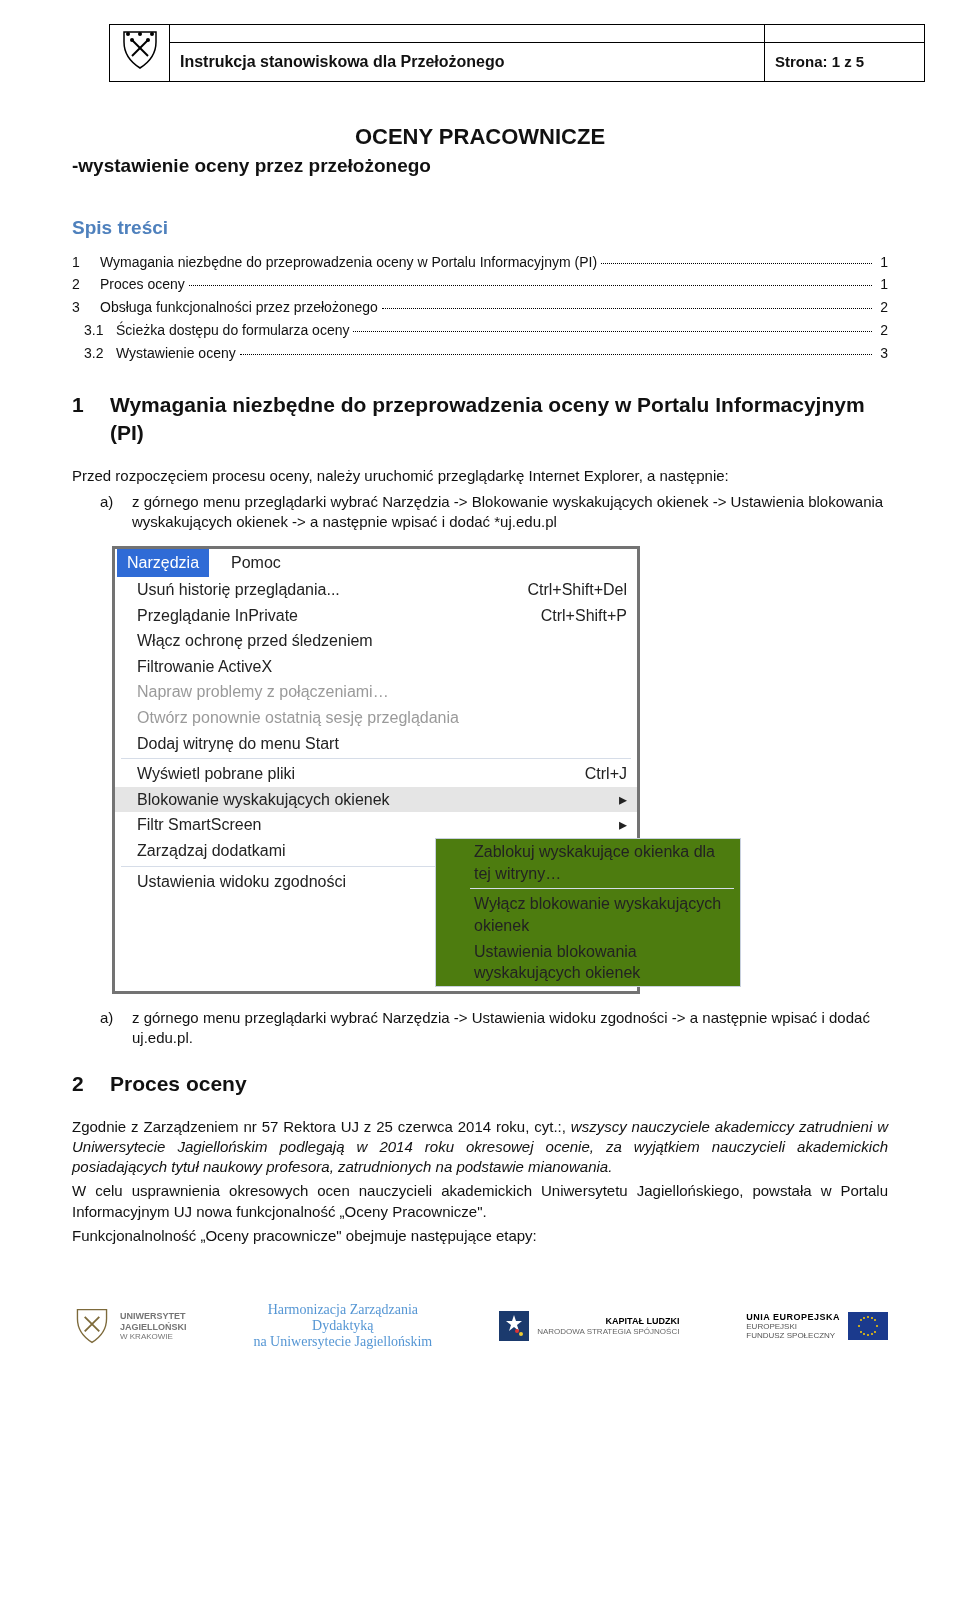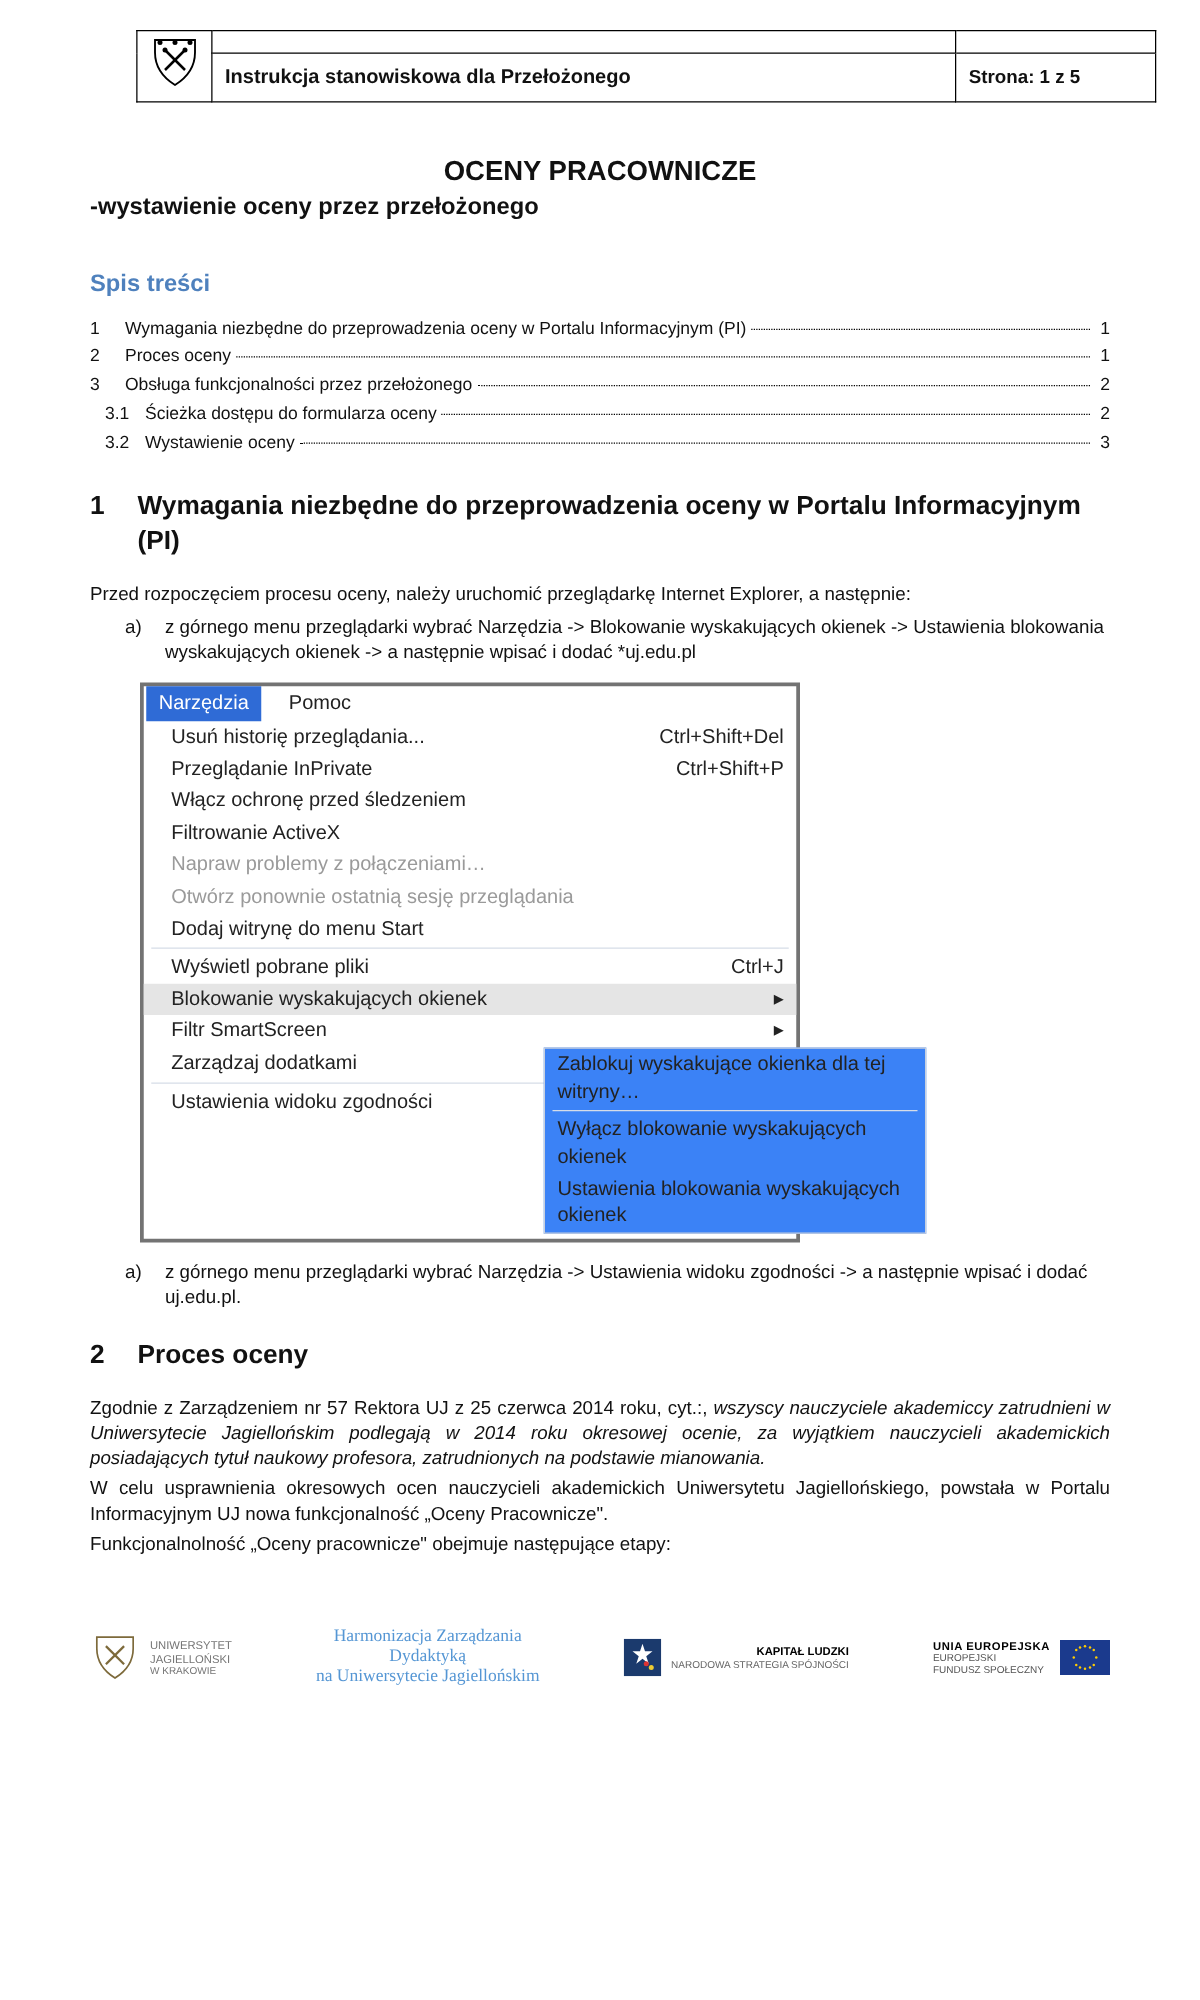--- a/index.html
+++ b/index.html
@@ -58,31 +58,31 @@
   .mbar { display: flex; gap: 12px; padding: 0 0 0 2px; }
   .mtab { padding: 3px 10px 3px 10px; color: #222; }
   .mtab.active { background: #2f6bd6; color: #fff; }
   .mrow {
     display: flex; justify-content: space-between;
     padding: 2px 10px 2px 22px; color: #222;
   }
   .mrow.fade { color: #9a9a9a; }
   .mrow.sel { background: #e5e5e5; }
   .msep { border-top: 1px solid #d6dde8; margin: 2px 6px; }
-  .sub-pane { border: 1px solid #c8d0de; position: relative; margin: -56px 16px 4px 320px; width: 306px; background: #3b82f6; }
+  .sub-pane { border: 1px solid #c8d0de; position: relative; margin: -56px 16px 4px 320px; width: 306px; background: #4d7c0f; padding-left: 28px; }
   .sub-pane .mrow { padding: 2px 10px 2px 10px; }
   .justify { text-align: justify; }
   .mt16 { margin-top: 16px; }
   .footer-logos {
     display: flex; justify-content: space-between; align-items: center;
     margin-top: 56px; gap: 12px;
   }
   .flogo { display: flex; align-items: center; gap: 8px; font-size: 9px; line-height: 1.15; }
   .flogo .txt { display: flex; flex-direction: column; }
-  .flogo .t1 { color: #757575; font-weight: normal; }
+  .flogo .t1 { color: #757575; font-weight: bold; }
   .flogo .t2 { color: #757575; font-size: 8px; }
   .hm { color: #5596d4; font-family: 'Comic Sans MS', cursive; font-size: 14px; text-align: center; line-height: 1.15; }
   .kl { text-align: right; justify-content: space-between; }
   .kl .t1 { color: #000; font-weight: bold; }
   .kl .t2 { color: #666; font-size: 8px; }
   .eu { text-align: left; }
   .eu .t1 { color: #000; font-weight: bold; letter-spacing: 0.5px; }
   .eu .t2 { color: #555; font-size: 8px; }
   em { font-style: italic; }
 </style>

